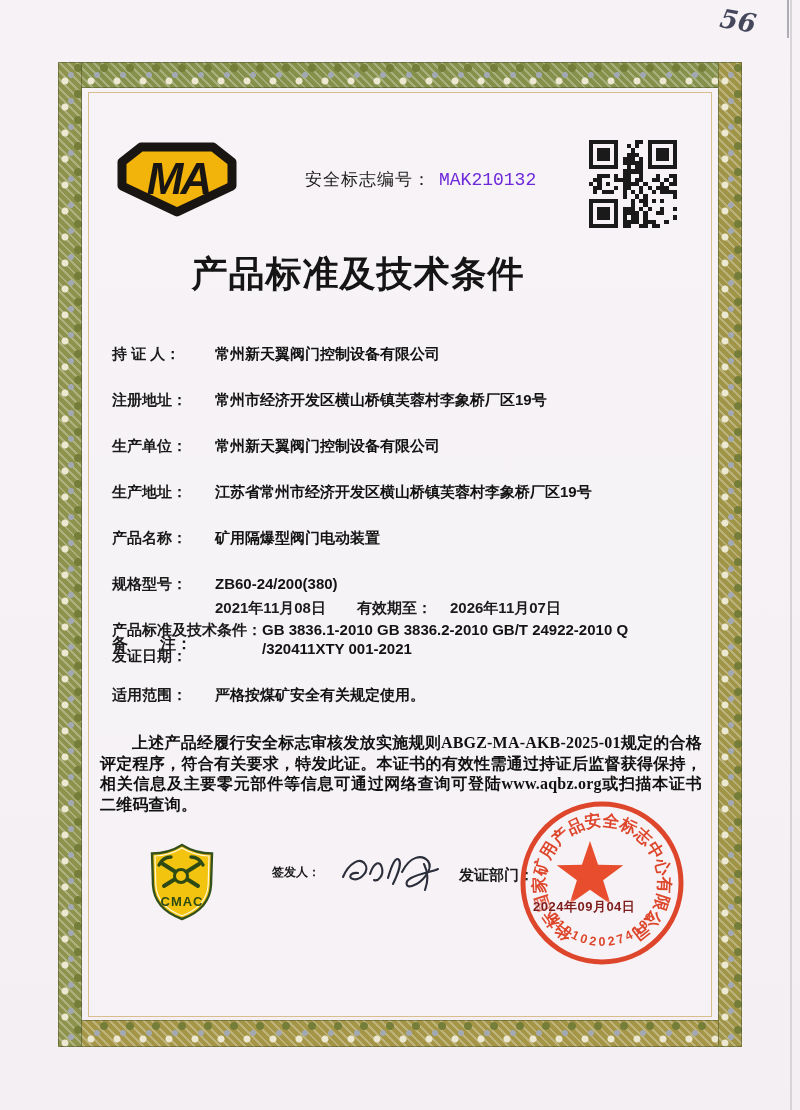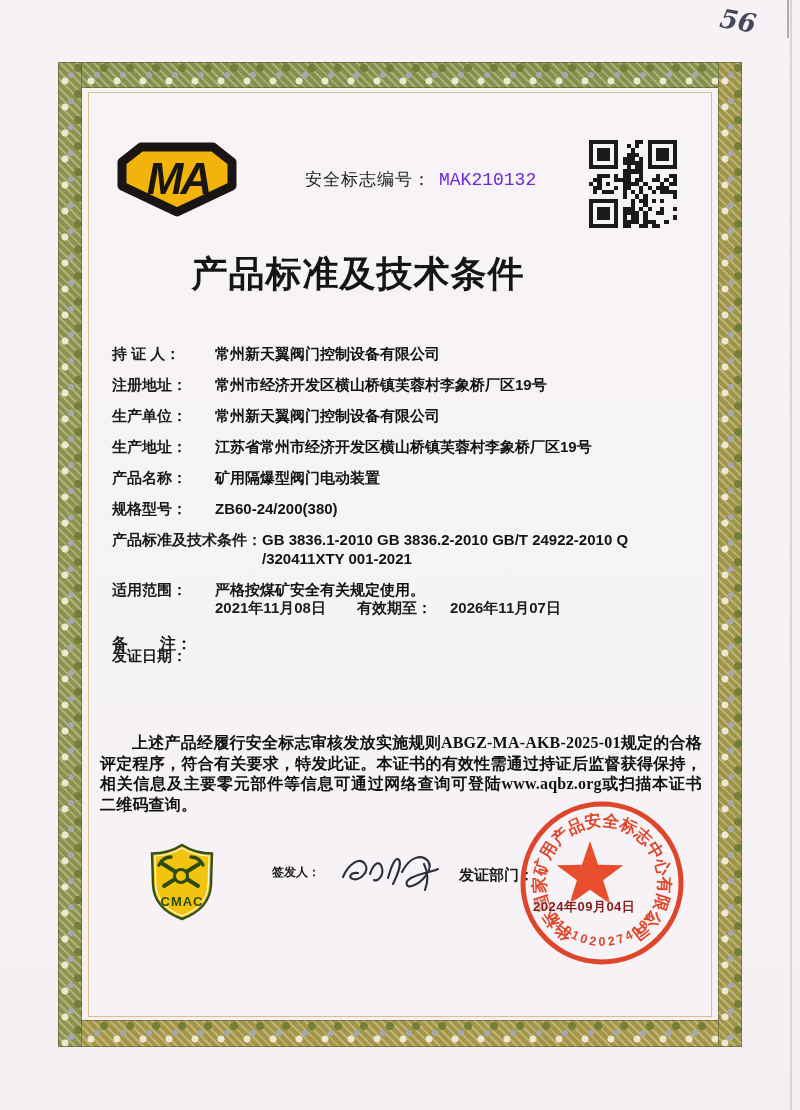--- a/index.html
+++ b/index.html
@@ -34,21 +34,21 @@
   .certno{position:absolute;left:305px;top:168px;font-size:17px;white-space:nowrap;}
   .certno .lbl{font-family:Liberation Sans, sans-serif;color:#1c1c1c;letter-spacing:1px;}
   .certno .val{font-family:Liberation Mono, monospace;font-size:18px;margin-left:8px;color:#6d28d9;}
   .qr{position:absolute;left:589px;top:140px;width:88px;height:88px;}
   .cert-title{
     position:absolute;left:128px;top:250px;width:460px;text-align:center;
     font-family:"Liberation Serif",serif;font-weight:bold;font-size:36px;
     letter-spacing:1px;color:#151515;
   }
   
-  .fields{position:absolute;left:112px;top:344px;width:600px;display:flex;flex-direction:column;gap:12px;justify-content:center;}
+  .fields{position:absolute;left:112px;top:344px;width:600px;display:flex;flex-direction:column;gap:27px;justify-content:center;}
   .field-row{display:flex;align-items:flex-start;font-size:15px;font-weight:bold;line-height:19px;}
   .field-label{min-width:103px;white-space:nowrap;color:#1a1a1a;}
   .field-value{white-space:pre-line;color:#131313;}
   .dates-row{position:absolute;left:112px;top:598px;display:flex;font-size:15px;font-weight:bold;line-height:19px;}
   .dates-row .l1{width:103px;margin-top:48px;}
   .dates-row .v1{width:142px;}
   .dates-row .l2{width:93px;}
   .remark-row{position:absolute;left:112px;top:634px;font-size:16px;font-weight:bold;}
   
   .statement{

